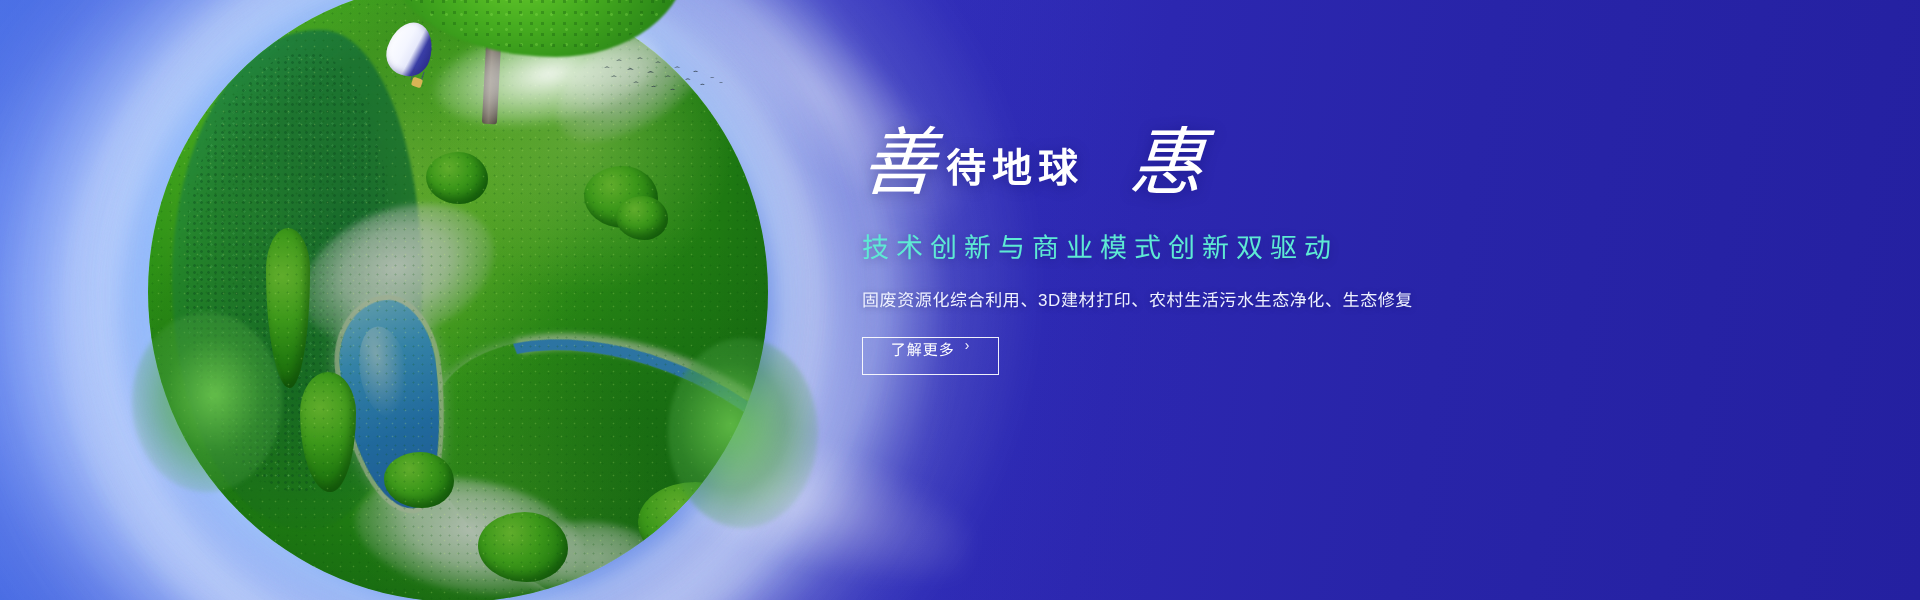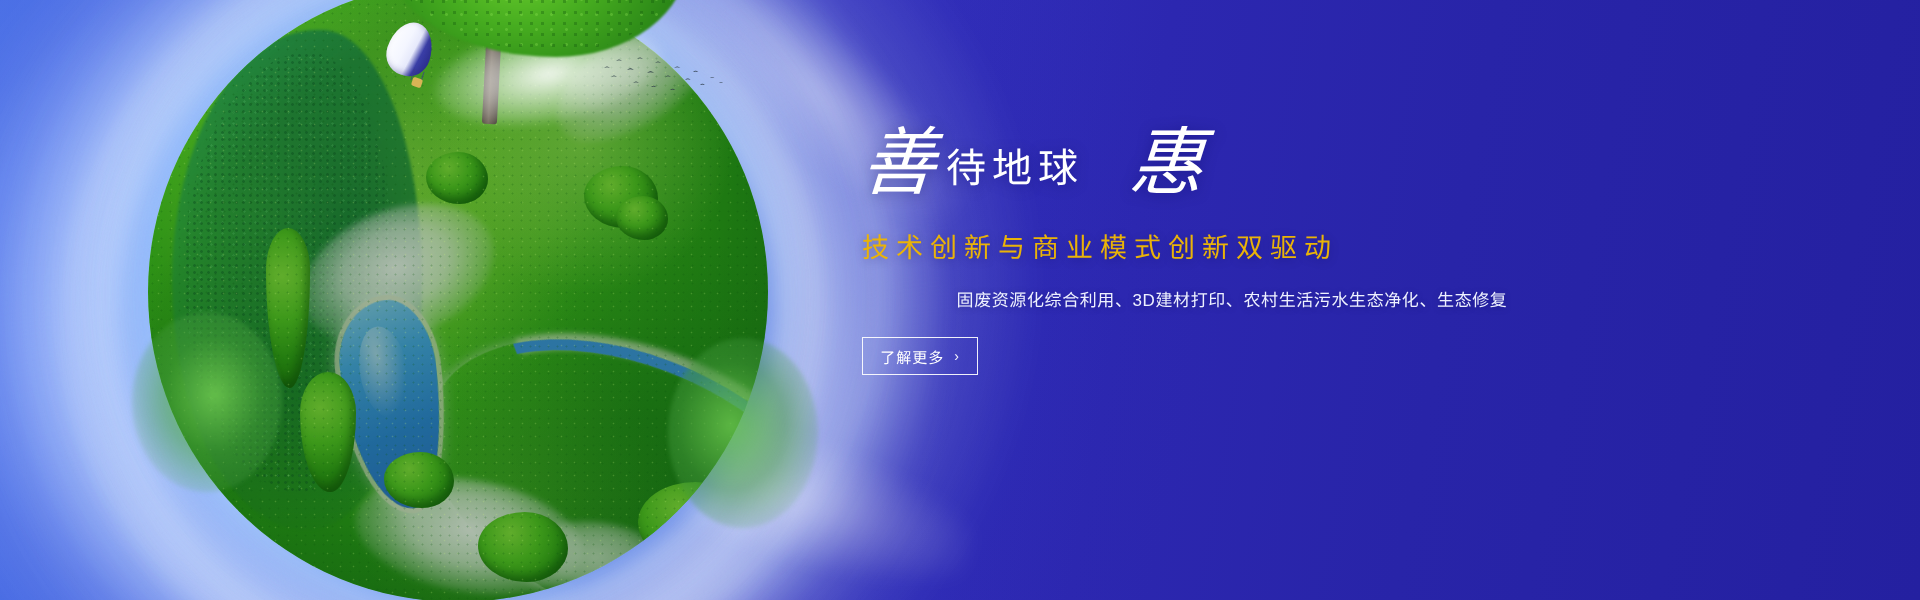--- a/index.html
+++ b/index.html
@@ -334,55 +334,53 @@
     font-weight: 400;
     font-style: italic;
     letter-spacing: 0;
     transform: skewX(-4deg);
     padding-right: 4px;
   }
   .hl-small {
     font-family: "Liberation Serif", "DejaVu Serif", serif;
     font-size: 40px;
     line-height: 1;
-    font-weight: 400;
+    font-weight: 700;
     letter-spacing: 6px;
     padding-left: 6px;
     position: relative;
     top: -6px;
   }
   .hl-gap { width: 46px; }
 
   .subtitle {
     margin-top: 26px;
-    color: #eab308;
+    color: #5eead4;
     font-size: 27px;
     letter-spacing: 7px;
     font-weight: 400;
     white-space: nowrap;
     text-shadow: 0 2px 10px rgba(10,10,80,0.30);
   }
 
   .desc {
     margin-top: 21px;
     color: #eef1ff;
     font-size: 17px;
     letter-spacing: 0.6px;
     white-space: nowrap;
     text-shadow: 0 1px 6px rgba(10,10,80,0.35);
-    text-align: center;
   }
 
   .cta {
     margin-top: 26px;
     display: inline-flex;
-    align-items: center;
     justify-content: center;
     gap: 10px;
-    width: 116px;
+    width: 137px;
     height: 38px;
     border: 1px solid rgba(255,255,255,0.92);
     background: transparent;
     color: #ffffff;
     font-size: 15px;
     letter-spacing: 1px;
     cursor: pointer;
     font-family: inherit;
     padding: 0 6px;
   }

